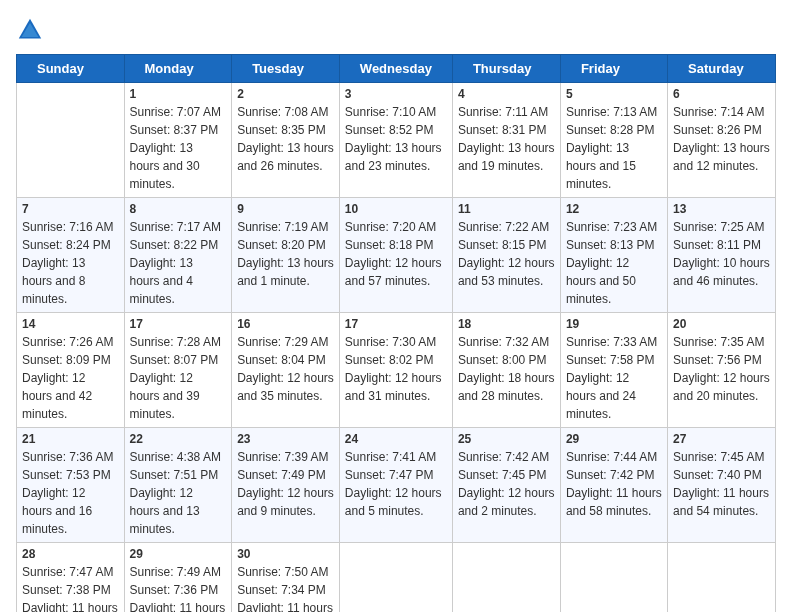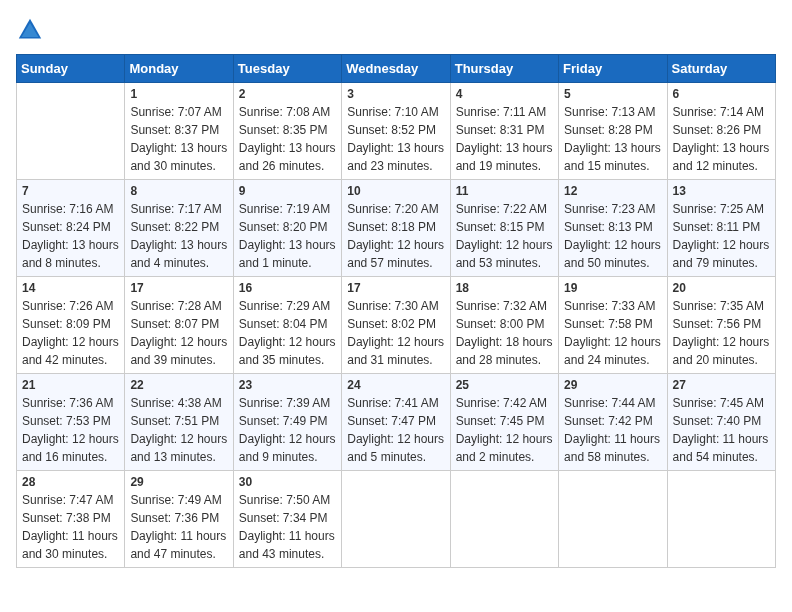--- a/index.html
+++ b/index.html
@@ -53,21 +53,21 @@
       color: #555;
     }
     .calendar {
       width: 100%;
       border-collapse: collapse;
       border: 1px solid #ccc;
     }
     .calendar th {
       background-color: #1a6abf;
       color: white;
-      padding: 6px 4px;
+      padding: 6px 20px;
       text-align: left;
       font-size: 13px;
       border: 1px solid #1559a0;
     }
     .calendar td {
       border: 1px solid #ccc;
       vertical-align: top;
       padding: 4px 5px;
       width: calc(100% / 7);
       min-height: 80px;
@@ -174,21 +174,21 @@
         <td>
           <span class="day-number">11</span>
           <div class="day-info"><span>Sunrise: 7:22 AM</span><br><span>Sunset: 8:15 PM</span><br><span>Daylight: 12 hours and 53 minutes.</span></div>
         </td>
         <td>
           <span class="day-number">12</span>
           <div class="day-info"><span>Sunrise: 7:23 AM</span><br><span>Sunset: 8:13 PM</span><br><span>Daylight: 12 hours and 50 minutes.</span></div>
         </td>
         <td>
           <span class="day-number">13</span>
-          <div class="day-info"><span>Sunrise: 7:25 AM</span><br><span>Sunset: 8:11 PM</span><br><span>Daylight: 12 hours and 79 minutes.</span></div>
+          <div class="day-info"><span>Sunrise: 7:25 AM</span><br><span>Sunset: 8:11 PM</span><br><span>Daylight: 10 hours and 46 minutes.</span></div>
         </td>
       </tr>
       <tr>
         <td>
           <span class="day-number">14</span>
           <div class="day-info"><span>Sunrise: 7:26 AM</span><br><span>Sunset: 8:09 PM</span><br><span>Daylight: 12 hours and 42 minutes.</span></div>
         </td>
         <td>
           <span class="day-number">17</span>
           <div class="day-info"><span>Sunrise: 7:28 AM</span><br><span>Sunset: 8:07 PM</span><br><span>Daylight: 12 hours and 39 minutes.</span></div>

